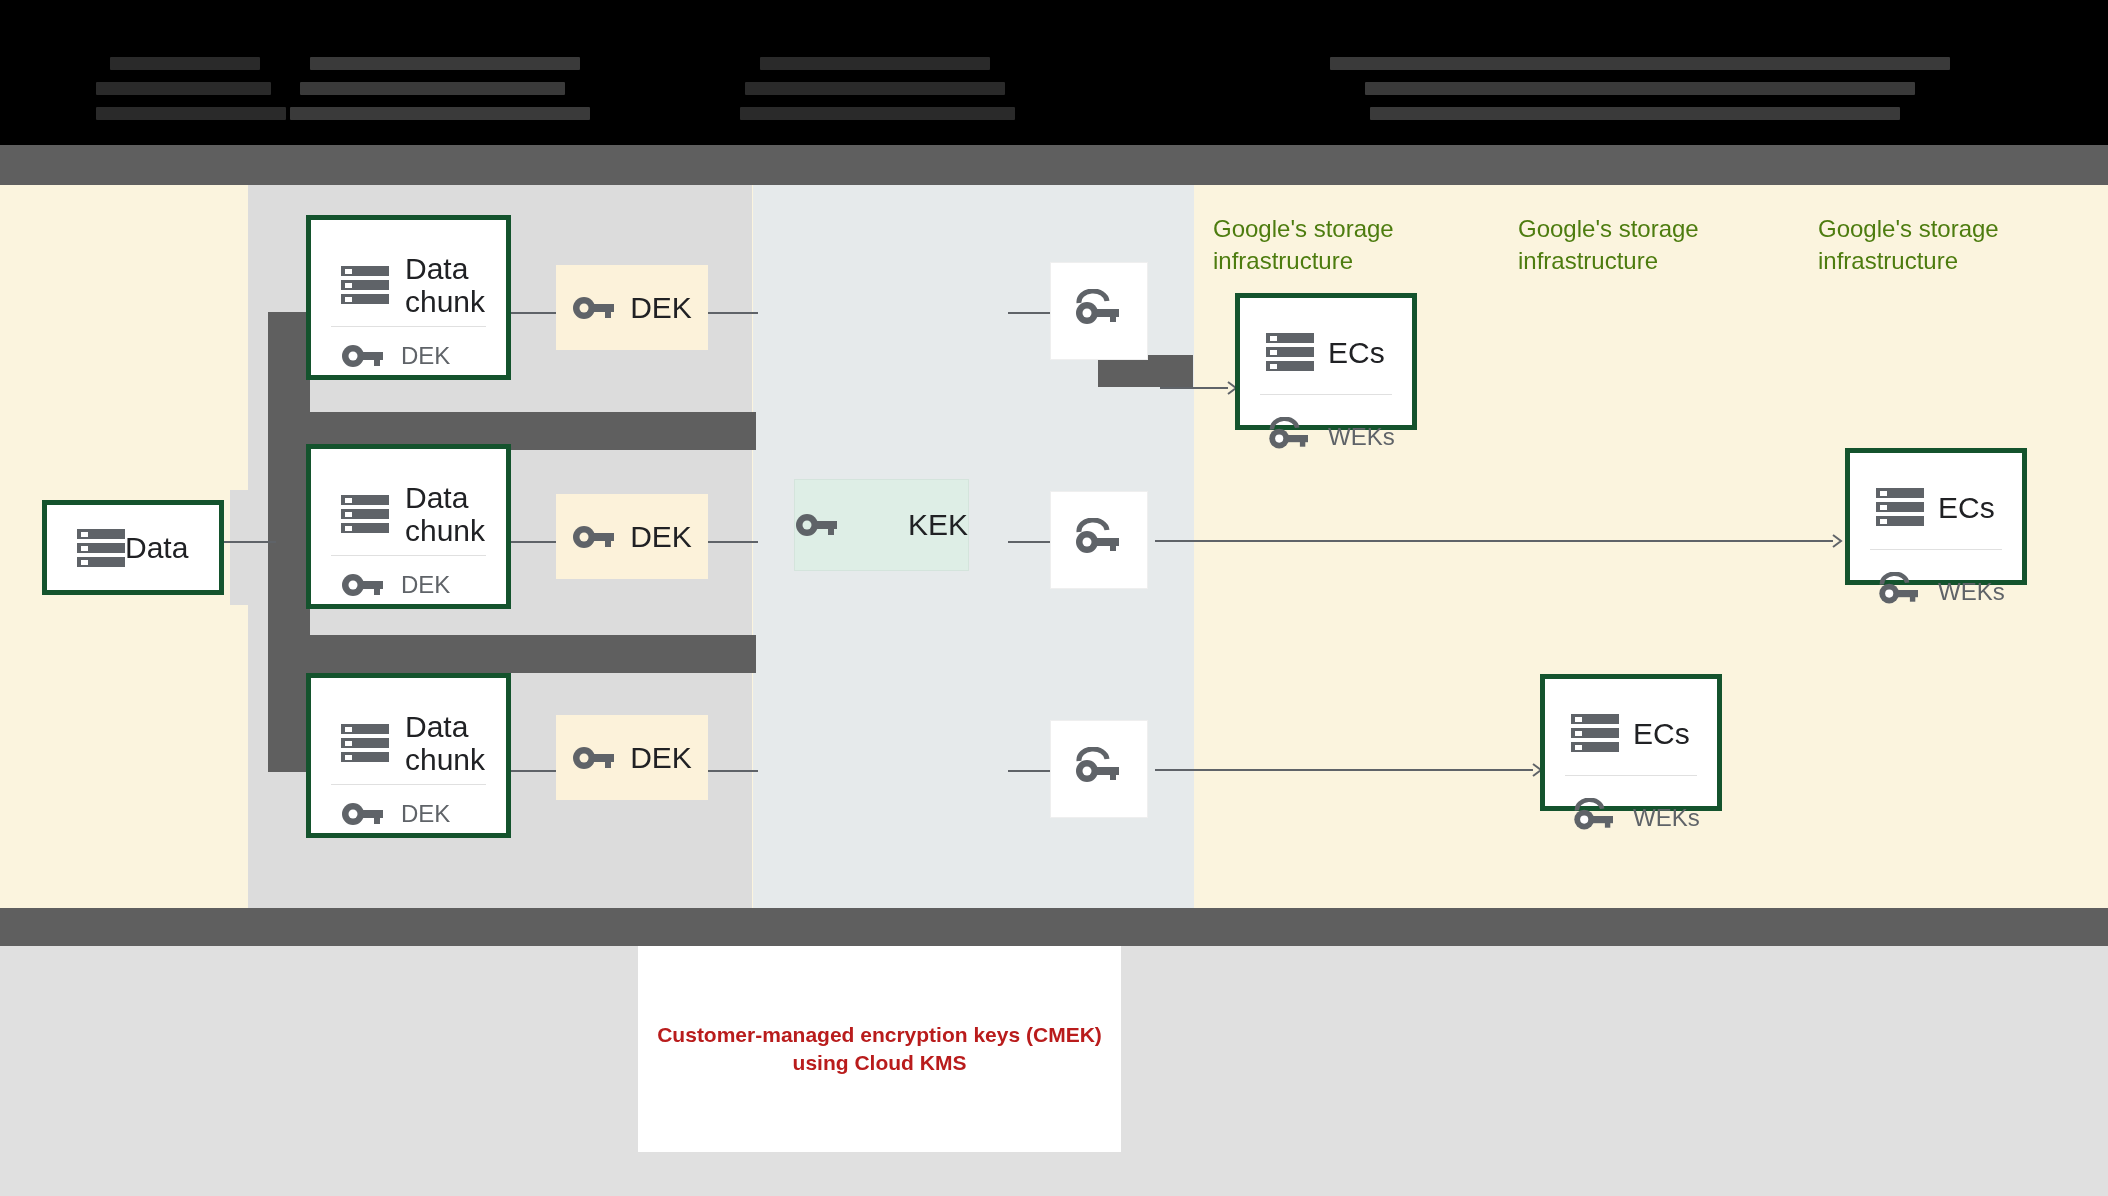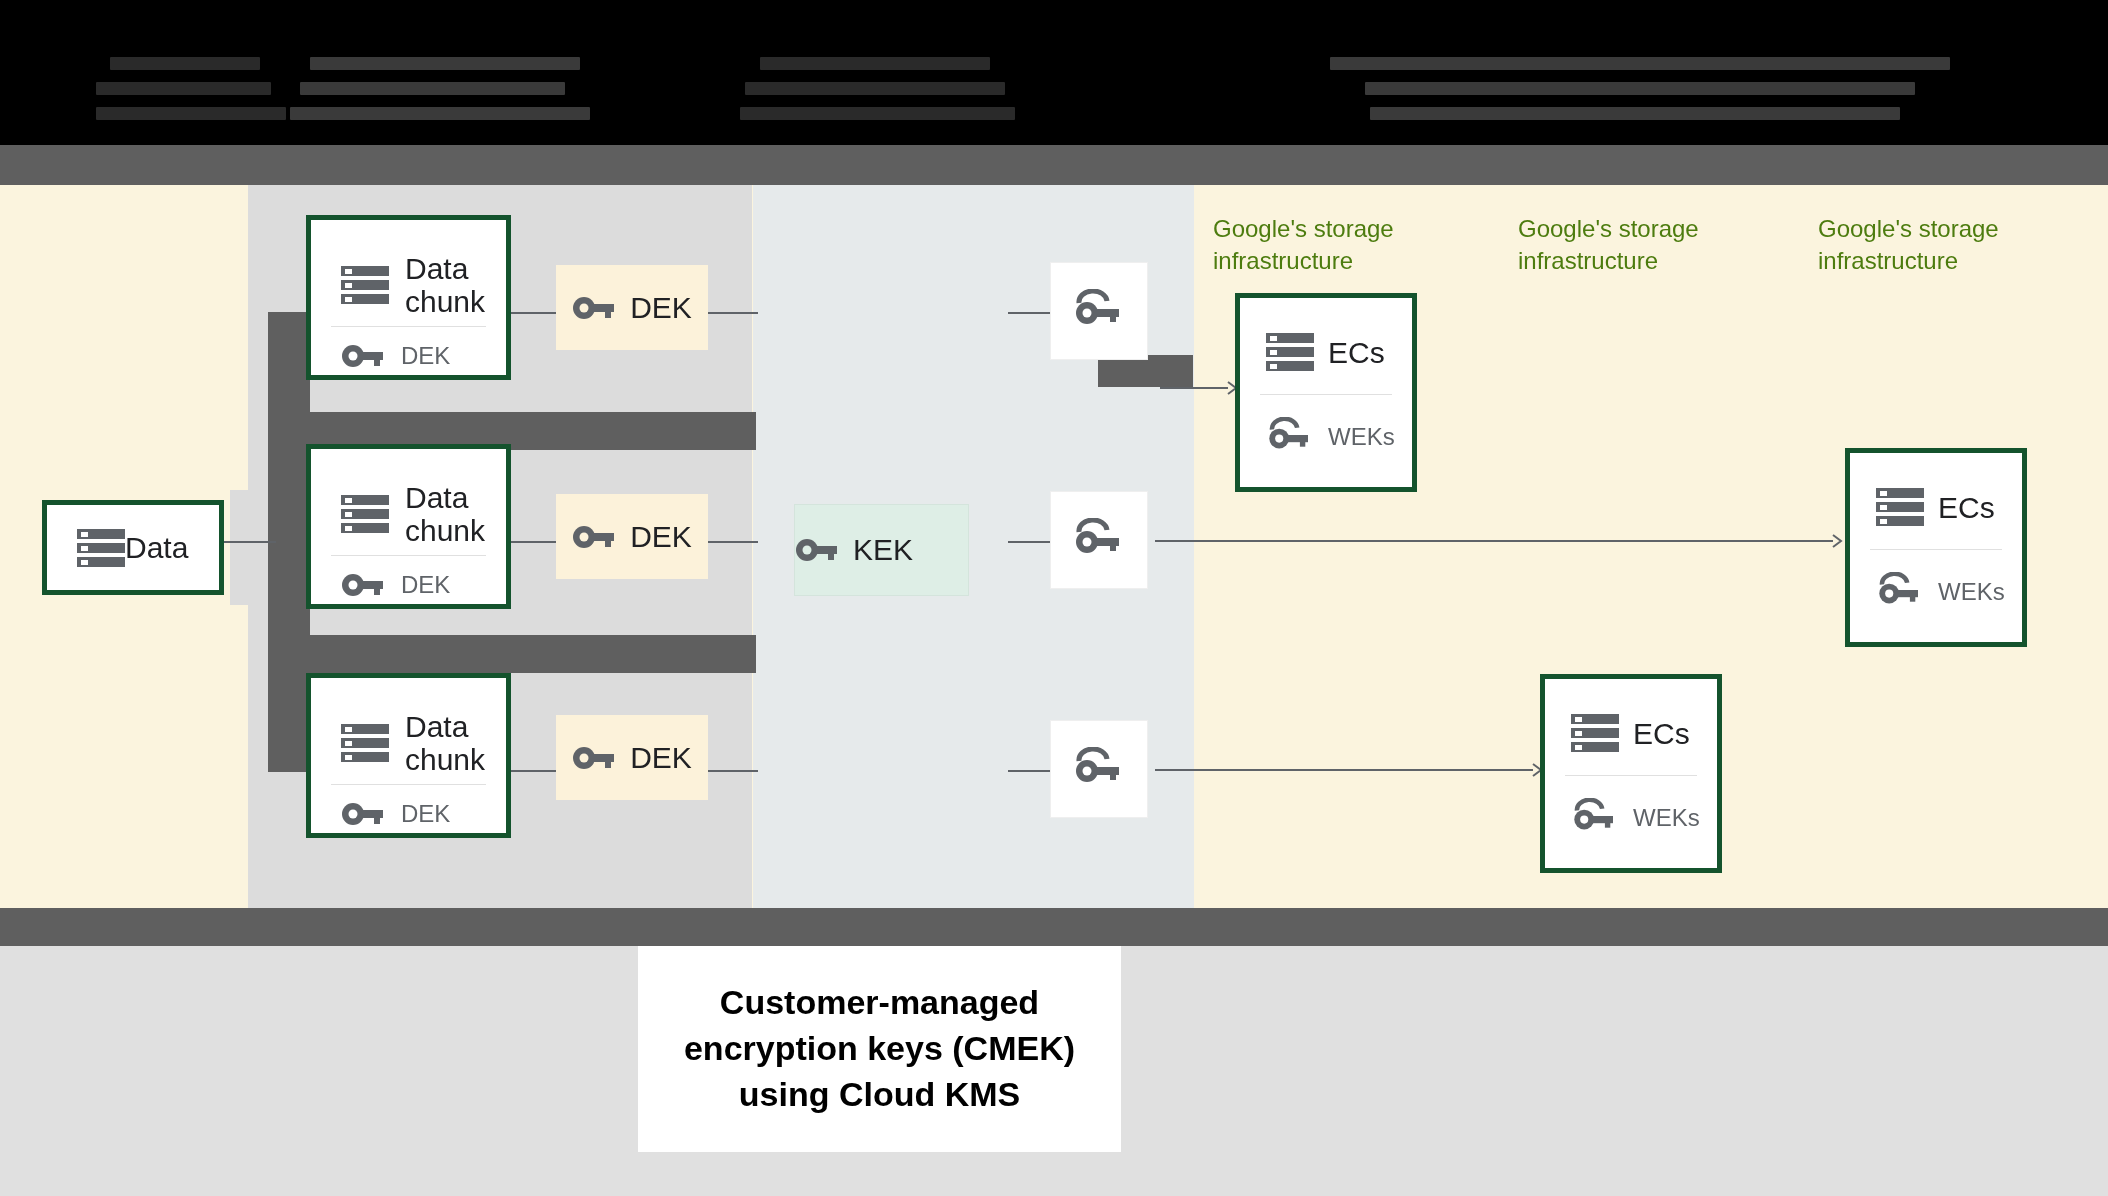--- a/index.html
+++ b/index.html
@@ -54,52 +54,52 @@
   #chunk3{left:306px;top:673px;}
 
   
   .dek{position:absolute;width:152px;height:85px;background:#fcf2da;display:flex;align-items:center;justify-content:center;gap:14px;}
   #dek1{left:556px;top:265px;}
   #dek2{left:556px;top:494px;}
   #dek3{left:556px;top:715px;}
   .dek .lbl{font-size:30px;color:#202124;}
 
   
-  #kek{position:absolute;left:794px;top:504px;width:175px;height:92px;background:#deeee6;border:1px solid #d4e4dc;box-sizing:border-box;display:flex;align-items:center;justify-content:flex-start;gap:14px;}
+  #kek{position:absolute;left:794px;top:479px;width:175px;height:92px;background:#deeee6;border:1px solid #d4e4dc;box-sizing:border-box;display:flex;align-items:center;justify-content:space-between;gap:14px;}
   #kek .lbl{font-size:30px;color:#202124;}
 
   
   .wek{position:absolute;width:98px;height:98px;background:#fff;border:1px solid #efefef;box-sizing:border-box;display:flex;align-items:center;justify-content:center;}
   #wek1{left:1050px;top:262px;}
   #wek2{left:1050px;top:491px;}
   #wek3{left:1050px;top:720px;}
 
   
-  .ecs-card{width:182px;height:199px;}
+  .ecs-card{width:182px;height:137px;}
   .ecs-card .top{display:flex;align-items:center;gap:14px;padding:34px 0 0 26px;}
   .ecs-card .bot{display:flex;align-items:center;gap:14px;padding:22px 0 0 26px;}
   #ecs1{left:1235px;top:293px;}
   #ecs2{left:1845px;top:448px;}
   #ecs3{left:1540px;top:674px;}
 
   
   .storage-lbl{position:absolute;font-size:24px;color:#4d7c0f;line-height:1.33;}
   #slbl1{left:1213px;top:213px;}
   #slbl2{left:1518px;top:213px;}
   #slbl3{left:1818px;top:213px;}
 
   
   .conn{position:absolute;background:#5f6368;height:2px;}
 
   
   .arrow-svg{position:absolute;overflow:visible;}
 
   
   #caption{position:absolute;left:638px;top:946px;width:483px;height:206px;background:#fff;display:flex;flex-direction:column;align-items:center;justify-content:center;gap:30px;}
-  #caption .line-a{font-size:34px;font-weight:bold;color:#000000;text-align:center;line-height:1.35;}
+  #caption .line-a{font-size:21px;font-weight:bold;color:#b91c1c;text-align:center;line-height:1.35;}
   #caption .line-b{font-size:25px;color:#202124;text-align:center;line-height:1.35;}
   #caption .line-b b{font-weight:bold;}
 </style>
 </head>
 <body>
 
 <div id="stage">
 
   <div class="band" id="top-black"></div>
   <div class="band" id="top-gray"></div>

